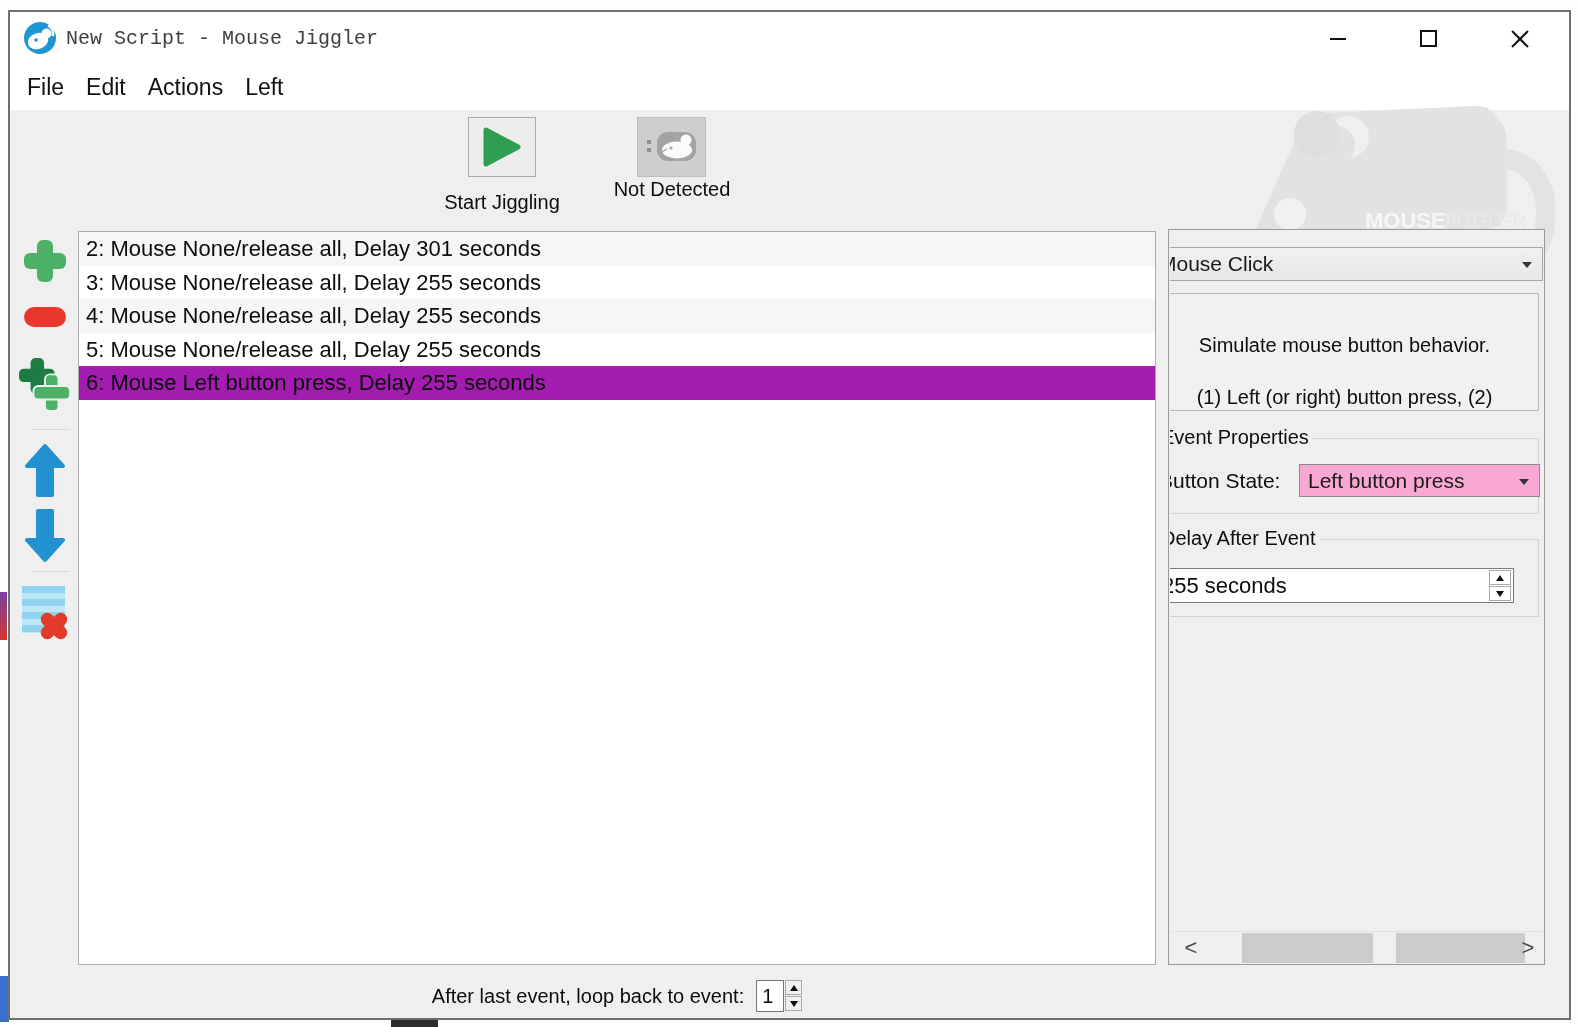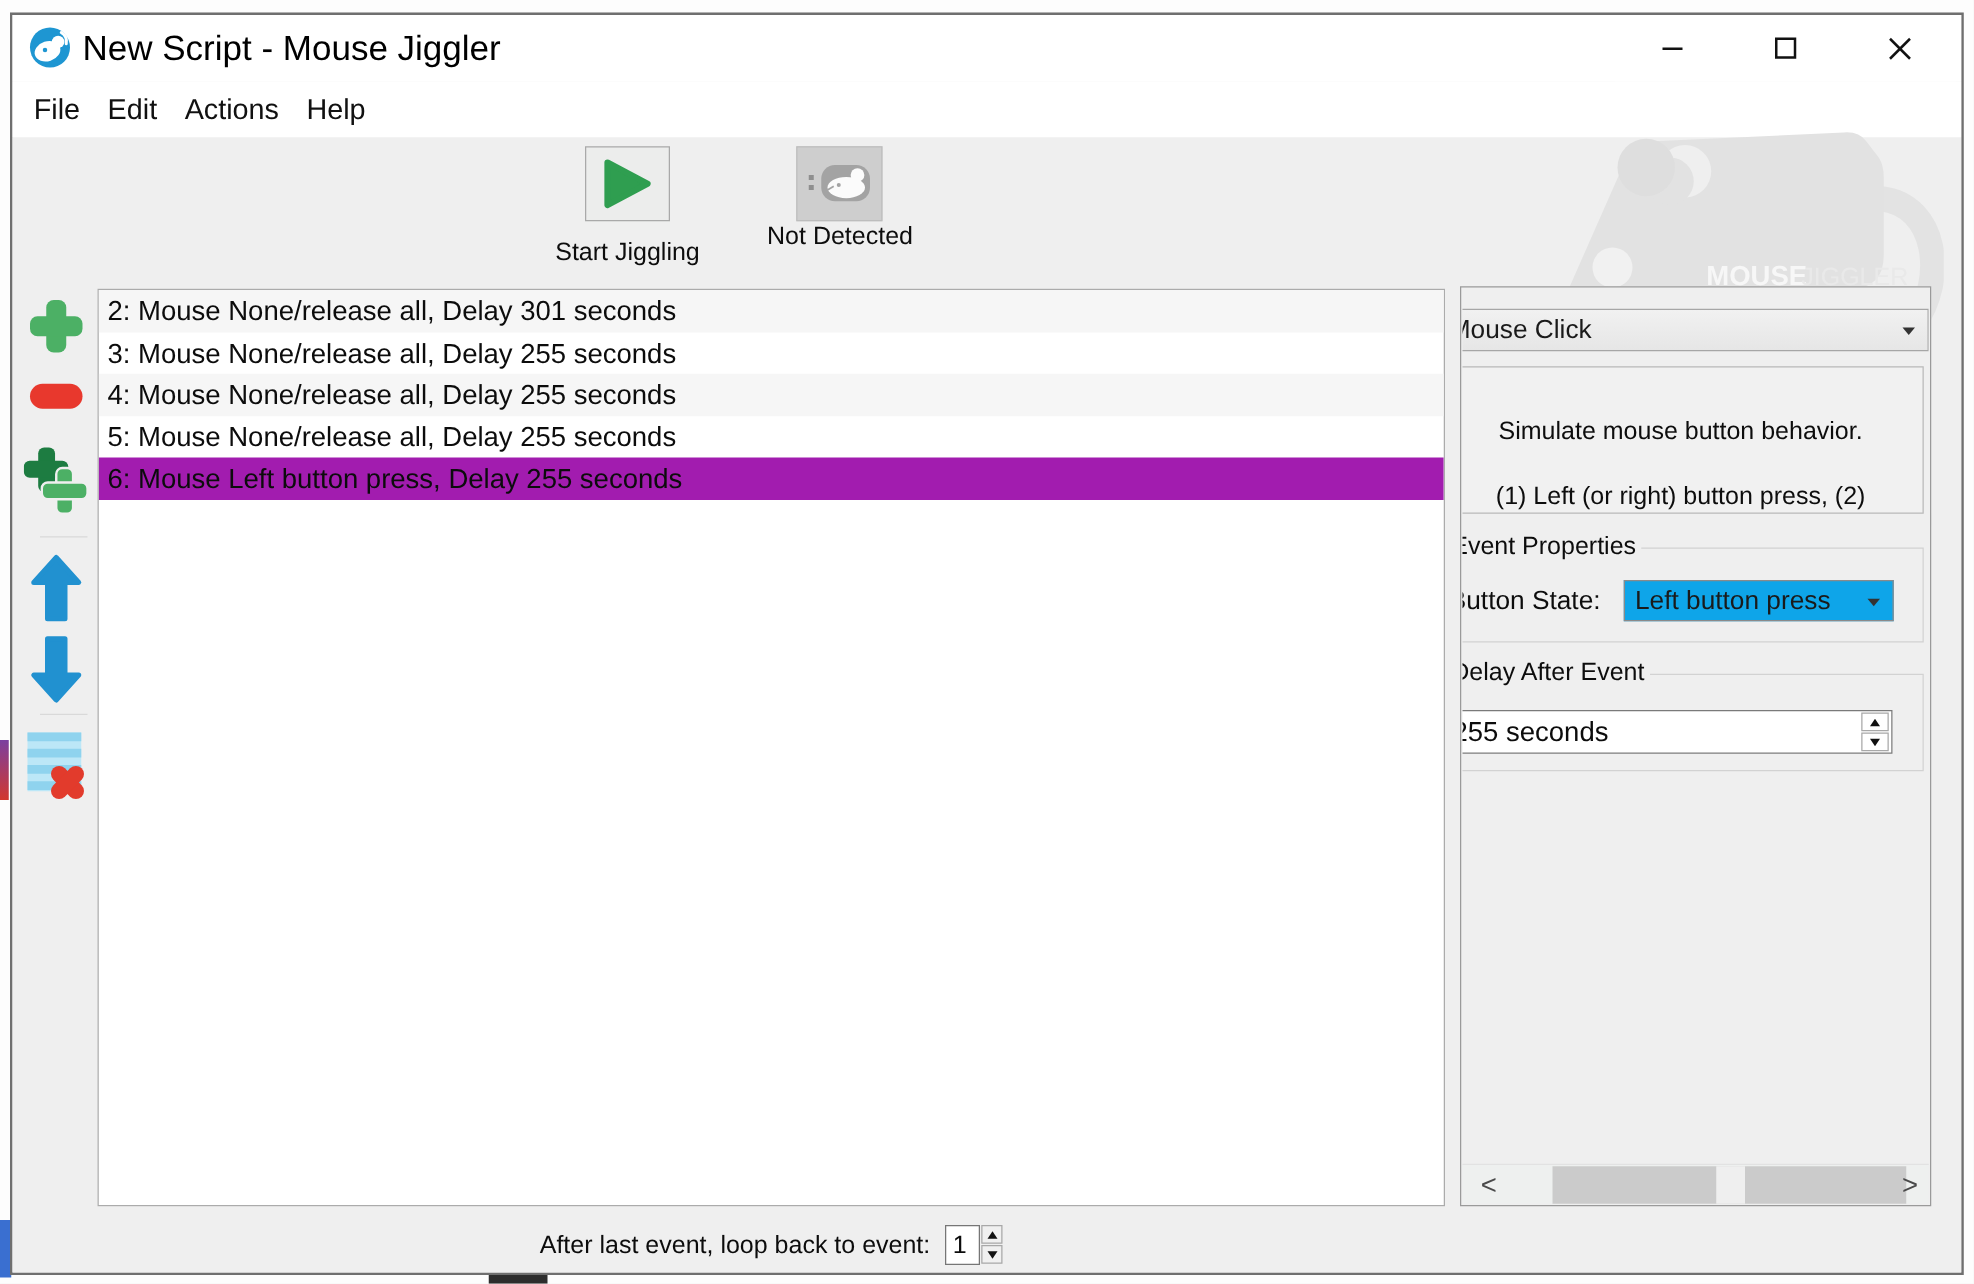--- a/index.html
+++ b/index.html
@@ -18,21 +18,21 @@
     border: 2px solid #6f6f6f;
     background: #efefef;
   }
   .titlebar {
     position: absolute; left:0; top:0; right:0; height: 53px;
     background: #ffffff;
   }
   .app-icon { position:absolute; left:13px; top:9px; width:34px; height:34px; }
   .window-title {
     position:absolute; left:56px; top:0; height:53px; line-height:53px;
-    font-size: 28px; color:#000000; white-space:nowrap;
+    font-size: 20px; color:#404040; white-space:nowrap;font-family:Liberation Mono, monospace;
   }
   .win-controls { position:absolute; right:4px; top:0; height:53px; display:flex; }
   .win-btn { width:91px; height:53px; display:flex; align-items:center; justify-content:center; background:#fff; }
   .min-glyph { width:16px; height:2px; background:#111; }
   .max-glyph { width:17px; height:17px; border:2px solid #111; background:#fff; }
   .menubar {
     position:absolute; left:0; top:53px; right:0; height:45px;
     background:#ffffff; display:flex; align-items:center; padding-left:6px;
   }
   .menu-item { font-size:23px; padding:0 11px; height:45px; line-height:45px; color:#111; }
@@ -75,21 +75,21 @@
     position:absolute; border:1px solid #a6a6a6;
     background:linear-gradient(#f1f1f1,#e6e6e6);
     font-size:21px; display:flex; align-items:center; padding-left:8px; white-space:nowrap;
   }
   .combo-arrow {
     position:absolute; right:10px; top:50%; margin-top:-2px;
     width:0; height:0; border-left:5px solid transparent; border-right:5px solid transparent;
     border-top:6px solid #333;
   }
   .event-type-combo { left:0; top:17px; width:393px; height:34px; }
-  .bs-combo { left:148px; top:25px; width:216px; height:33px; background:#0ea5e9; border-color:#8a8a8a; }
+  .bs-combo { left:148px; top:25px; width:241px; height:33px; background:#f9a8d4; border-color:#8a8a8a; }
 
   .desc-box {
     position:absolute; left:0; top:63px; width:389px; height:118px;
     border:1px solid #b8b8b8; background:#f1f1f1; overflow:hidden;
     padding-top:11px;
   }
   .desc-line { display:flex; justify-content:center; font-size:20px; line-height:24px; white-space:nowrap; color:#0d0d0d;margin-top:28px; }
 
   .groupbox { position:absolute; left:0; width:389px; border:1px solid #d2d2d2; }
   .group-props { top:208px; height:76px; }
@@ -173,21 +173,21 @@
           <line x1="18" y1="2" x2="2" y2="18" stroke="#111" stroke-width="2"></line>
         </svg>
       </div>
     </div>
   </div>
 
   <div class="menubar">
     <div class="menu-item">File</div>
     <div class="menu-item">Edit</div>
     <div class="menu-item">Actions</div>
-    <div class="menu-item">Help</div>
+    <div class="menu-item">Left</div>
   </div>
 
   <div class="content">
 
     <svg class="watermark" width="350" height="480" viewBox="0 0 350 480">
       <path d="M300 55 C345 60 352 120 326 155 C305 182 288 186 292 215 C297 250 330 262 330 312 C330 372 306 386 298 422" stroke="#e3e3e3" stroke-width="20" fill="none" stroke-linecap="round"></path>
       <path d="M298 422 C296 442 312 456 332 462" stroke="#e3e3e3" stroke-width="13" fill="none" stroke-linecap="round"></path>
       <path d="M50 127 L95 25 Q100 10 118 9 L270 2 Q282 1 288 9 L298 22 Q302 28 302 38 L302 100 Q302 127 275 127 Z" fill="#e2e2e2"></path>
       <circle cx="143" cy="33" r="21" fill="#efefef"></circle>
       <circle cx="131" cy="41" r="19" fill="#e2e2e2"></circle>

